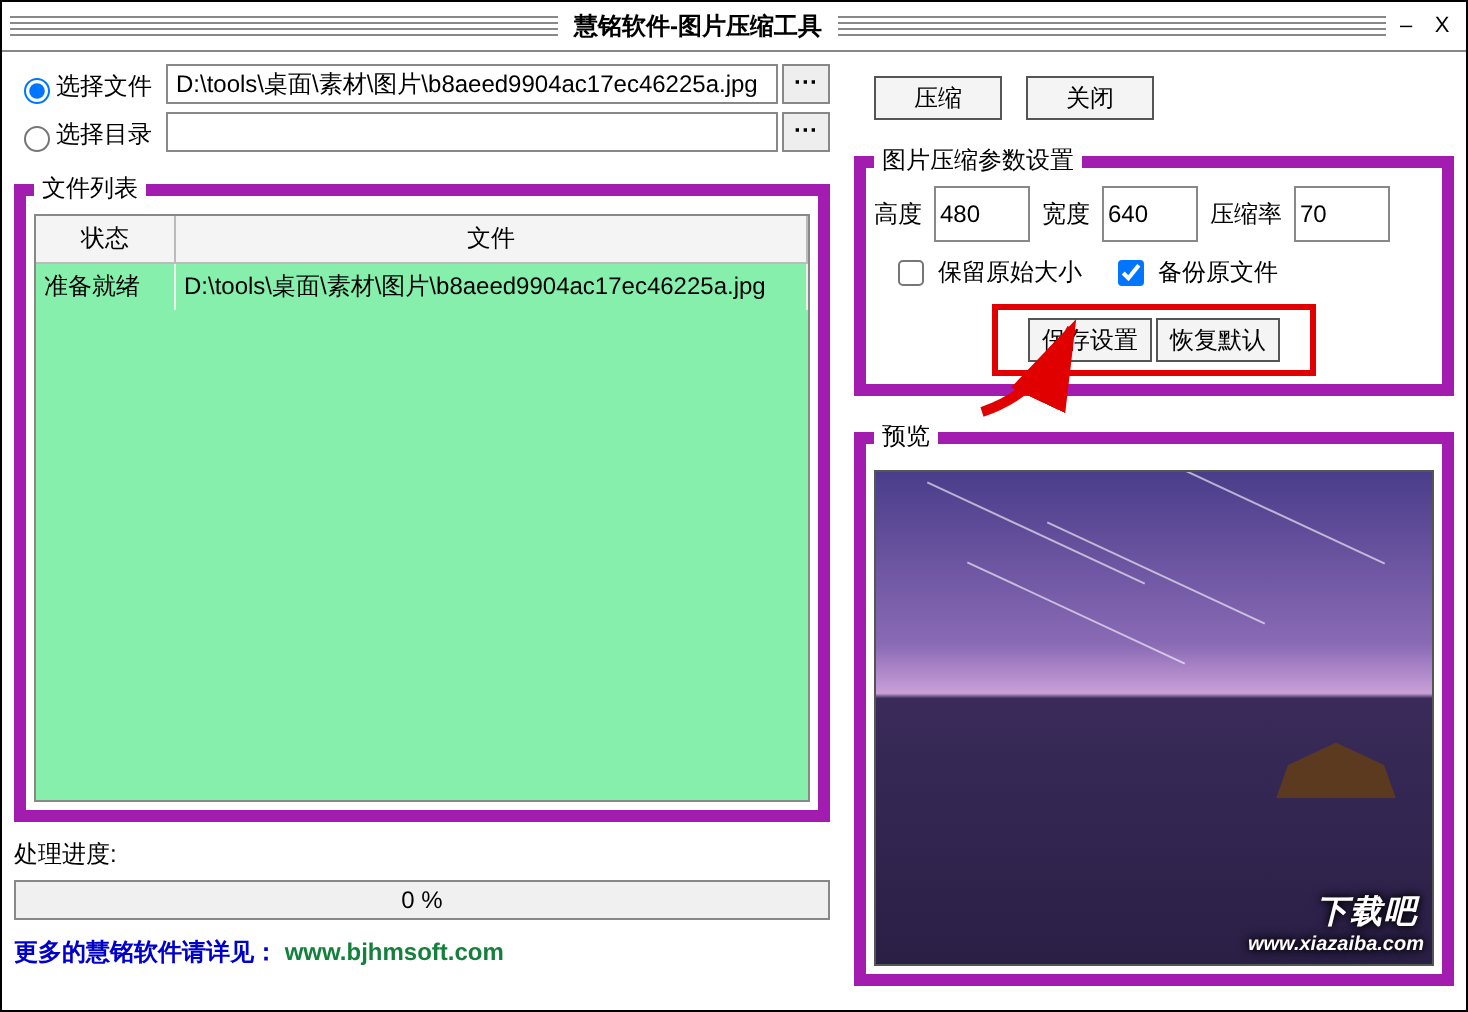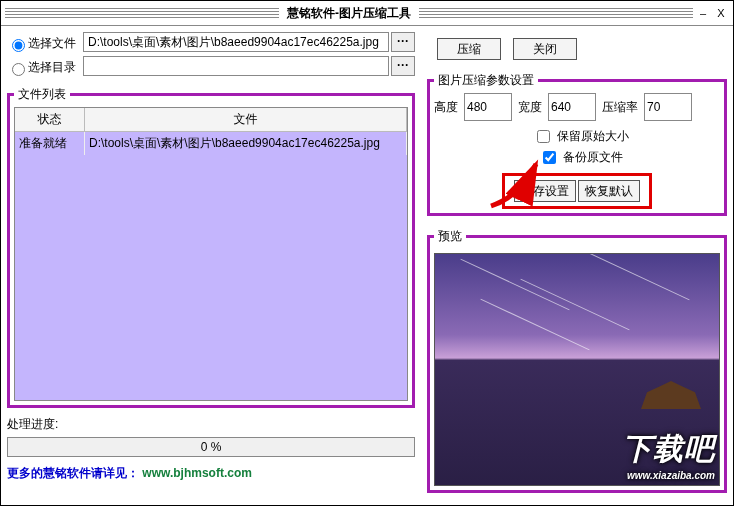--- a/index.html
+++ b/index.html
@@ -8,48 +8,48 @@
 .title-left-lines, .title-right-lines { flex: 1; height: 10px; background: repeating-linear-gradient(to bottom, #888 0 1px, transparent 1px 3px); }
 .titlebar .title { padding: 0 8px; font-weight: bold; }
 .titlebar .wbtn { width: 16px; height: 14px; margin-left: 2px; display: flex; align-items: center; justify-content: center; font-size: 11px; cursor: pointer; }
 .main { display: flex; flex: 1; overflow: hidden; }
 .left { width: 420px; padding: 6px; display: flex; flex-direction: column; }
 .right { flex: 1; padding: 6px; display: flex; flex-direction: column; }
 .sel-row { display: flex; align-items: flex-end; margin-bottom: 4px; }
 .sel-row input[type=text] { flex: 1; height: 20px; border: 1px solid #888; padding: 0 4px; }
 .sel-row label { display: flex; align-items: center; width: 76px; }
 .dotbtn { width: 24px; height: 20px; border: 1px solid #888; background: #eee; margin-left: 2px; text-align: center; line-height: 16px; cursor: pointer; font-weight: bold; }
-fieldset { border: 3px solid #a21caf; margin: 6px 0; padding: 4px; }
+fieldset { border: 6px solid #a21caf; margin: 6px 0; padding: 4px; }
 fieldset > legend { padding: 0 4px; }
 .file-table { border: 1px solid #888; }
 .file-table .head { display: flex; background: #f4f4f4; border-bottom: 1px solid #bbb; justify-content: space-between; }
 .file-table .head div { padding: 3px 4px; border-right: 1px solid #bbb; text-align: center; }
-.file-table .rows { height: 268px; background: #c4b5fd; overflow: auto; }
+.file-table .rows { height: 268px; background: #86efac; overflow: auto; }
 .file-table .row { display: flex; }
 .file-table .row div { padding: 3px 4px; border-right: 1px solid #eee; }
 .col-status { width: 70px; }
 .col-file { flex: 1; }
 .progress-label { margin-top: 2px; }
 .progress-bar { height: 20px; border: 1px solid #888; background: #f0f0f0; display: flex; align-items: center; justify-content: center; margin-top: 4px; }
 .more-link { color: #0000cc; font-weight: bold; margin-top: 8px; }
 .more-link a { color: #15803d; text-decoration: none; }
 .top-buttons { display: flex; gap: 12px; padding: 6px 0 6px 10px; }
 .btn { height: 22px; min-width: 64px; padding: 10px 10px; border: 1px solid #555; background: #f4f4f4; cursor: pointer; display: inline-flex; align-items: center; justify-content: center; }
 .params-row { display: flex; align-items: center; gap: 6px; margin-bottom: 6px; flex-wrap: wrap; }
 .params-row label { white-space: nowrap; }
 .nbox { width: 48px; height: 28px; border: 1px solid #888; padding: 0 2px; }
-.chk-row { display: flex; align-items: center; gap: 2px; margin: 4px 0 6px 8px; flex-direction: column; }
+.chk-row { display: flex; align-items: center; gap: 14px; margin: 4px 0 6px 8px; }
 .chk-row label { display: flex; align-items: center; gap: 4px; }
-.save-row { display: flex; gap: 2px; justify-content: center; padding: 4px; border: 3px solid #e00000; width: 150px; margin: 0 auto; }
+.save-row { display: flex; gap: 2px; justify-content: center; padding: 4px; border: 3px solid #e00000; width: 162px; margin: 0 auto; }
 .arrow-svg { position: absolute; left: 60px; top: 130px; pointer-events: none; }
 .preview-box { flex: 1; border: 1px solid #555; margin-top: 4px; position: relative; overflow: hidden; background: linear-gradient(to bottom, #4a3d8a 0%, #8a6ab5 35%, #c9a0d8 45%, #3a2b5a 46%, #2a1f45 100%); }
 .preview-box::before { content:""; position:absolute; right:18px; top:55%; width:60px; height:28px; background:#5c3a1f; clip-path: polygon(0 100%,10% 40%,30% 20%,50% 0,70% 20%,90% 40%,100% 100%); }
 .preview-box .streak { position:absolute; width:120px; height:1px; background:rgba(255,255,255,0.6); transform: rotate(25deg); }
 .watermark { position: absolute; right: 4px; bottom: 4px; color: #fff; font-weight: bold; font-style: italic; text-shadow: 0 0 3px #000, 0 0 6px #000; }
-.watermark .big { font-size: 30px; letter-spacing: 1px; margin-left: 34px; }
+.watermark .big { font-size: 16px; letter-spacing: 1px; margin-left: 34px; }
 .watermark .small { font-size: 10px; text-align: right; }
 </style>
 </head>
 <body>
 
 <div class="titlebar">
   <div class="title-left-lines"></div>
   <span class="title">慧铭软件-图片压缩工具</span>
   <div class="title-right-lines"></div>
   <span class="wbtn">–</span>

